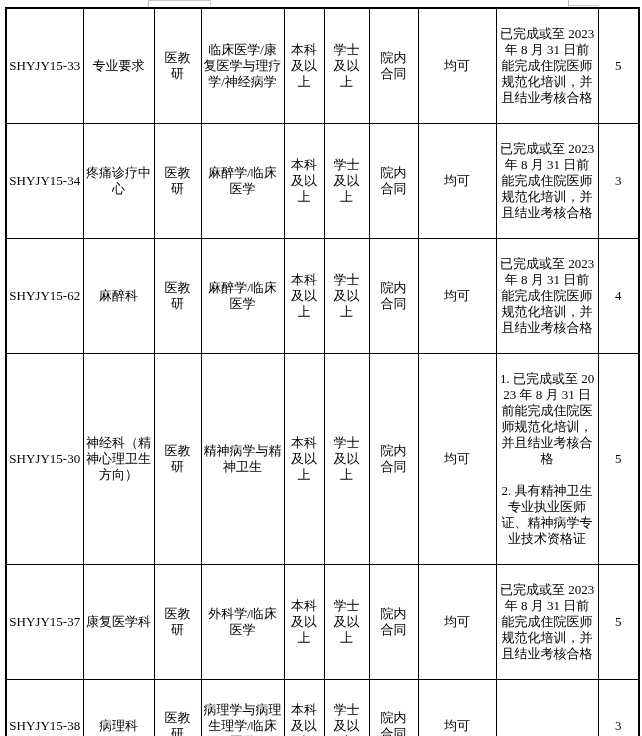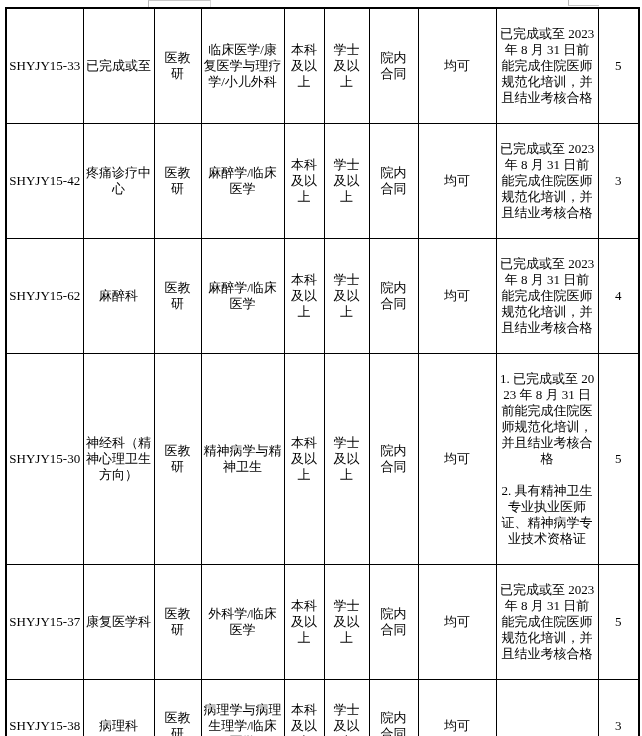--- a/index.html
+++ b/index.html
@@ -84,41 +84,41 @@
       <col style="width:45px">
         <col style="width:49px">
         <col style="width:78px">
         <col style="width:102px">
         <col style="width:41px">
     </colgroup>
     <tbody>
 
     <tr style="height:91px;">
       <td class="code-cell">SHYJY15-33</td>
-      <td>已完成或至</td>
-      <td>医教
-研</td>
-      <td>临床医学/康复医学与理疗学/小儿外科</td>
+      <td>专业要求</td>
+      <td>医教
+研</td>
+      <td>临床医学/康复医学与理疗学/神经病学</td>
       <td>本科
 及以
 上</td>
       <td>学士
 及以
 上</td>
       <td>院内
 合同</td>
       <td>均可</td>
       <td class="other-cell">
         <div>已完成或至 2023 年 8 月 31 日前能完成住院医师规范化培训，并且结业考核合格</div>
       </td>
       <td>5</td>
     </tr>
 
     <tr style="height:83px;">
-      <td class="code-cell">SHYJY15-42</td>
+      <td class="code-cell">SHYJY15-34</td>
       <td>疼痛诊疗中心</td>
       <td>医教
 研</td>
       <td>麻醉学/临床医学</td>
       <td>本科
 及以
 上</td>
       <td>学士
 及以
 上</td>

